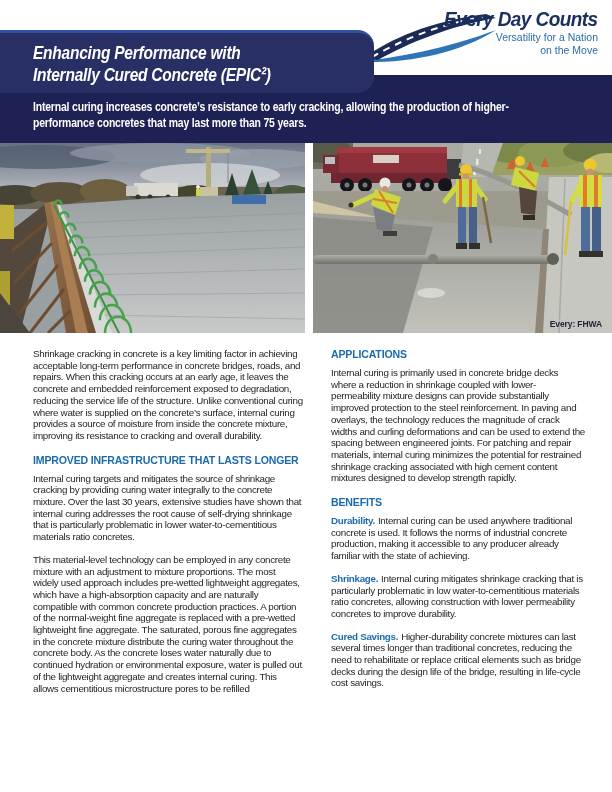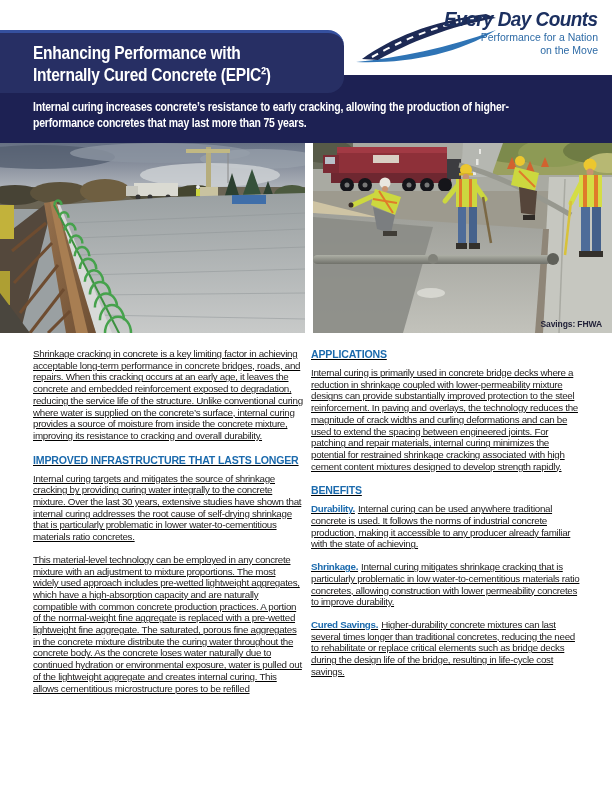--- a/index.html
+++ b/index.html
@@ -4,24 +4,24 @@
 <style>
   html,body{margin:0;padding:0;background:#e8e8e8;}
   .page{position:relative;width:612px;height:792px;background:#ffffff;overflow:hidden;
         font-family:"Liberation Sans",sans-serif;margin:0 auto;}
 
   
   .band{position:absolute;left:0;top:30px;width:612px;height:113px;
         background:var(--band-navy,#1d2153);}
   .logo-box{position:absolute;left:300px;top:0;width:312px;height:75px;background:#ffffff;
         border-bottom-left-radius:24px;}
-  .title-box{position:absolute;left:0;top:30px;width:344px;height:63px;
+  .title-box{position:absolute;left:0;top:30px;width:374px;height:63px;
         background:var(--title-box-navy,#272f64);
         border-top:3px solid var(--top-stripe-blue,#35509f);
-        border-radius:0 16px 16px 0;box-sizing:border-box;}
+        border-radius:0 16px 16px 0;box-sizing:border-box;font-style:italic;}
   .title-text{position:absolute;left:33px;top:9px;color:#ffffff;font-weight:bold;
         font-size:18.5px;line-height:22px;letter-spacing:-0.3px;white-space:nowrap;
         transform:scaleX(0.84);transform-origin:left top;}
   .subtitle{position:absolute;left:33px;top:100px;color:#ffffff;font-weight:bold;
         font-size:12px;line-height:15.5px;letter-spacing:-0.2px;white-space:nowrap;
         transform:scaleX(0.87);transform-origin:left top;}
 
   .edc-road{position:absolute;left:56px;top:13px;width:140px;height:52px;}
   .logo-text{position:absolute;right:14px;top:8px;text-align:right;}
   .logo-name{font-size:20px;font-weight:bold;font-style:italic;letter-spacing:-0.6px;
@@ -31,21 +31,21 @@
   
   .photos{position:absolute;left:0;top:143px;width:612px;height:190px;display:flex;}
   .photo{position:relative;height:190px;overflow:hidden;background:#9aa0a2;}
   .photo-left{width:305px;margin-right:8px;}
   .photo-right{width:299px;}
   .photo svg{display:block;width:100%;height:100%;}
   .photo-credit{position:absolute;right:10px;bottom:4px;font-size:8.5px;font-weight:bold;
         color:var(--photo-credit-text,#23233a);letter-spacing:-0.1px;}
 
   
-  .content{position:absolute;left:33px;top:348px;width:552px;display:flex;gap:8px;text-decoration:underline;}
+  .content{position:absolute;left:33px;top:348px;width:552px;display:flex;gap:28px;}
   .col{width:270px;}
   .body{margin:0 0 11px 0;font-size:9.8px;line-height:11.7px;letter-spacing:-0.3px;
         color:var(--body-text,#262424);}
   .sec-h{margin:12px 0 7px 0;font-size:11.5px;font-weight:bold;letter-spacing:-0.2px;
         color:var(--heading-blue,#1b6aad);white-space:nowrap;
         transform:scaleX(0.92);transform-origin:left top;}
   .sec-h:first-child{margin-top:0;}
   .lead{font-weight:bold;color:var(--heading-blue,#1b6aad);margin-right:3px;}
 </style>
 </head>
@@ -56,21 +56,21 @@
   <div class="band"></div>
 
   <div class="logo-box">
     <svg class="edc-road" viewBox="0 0 140 52">
       <path d="M0,49 C42,45 92,35 140,17 C102,41 50,51 0,49 Z" fill="#2f74b5"></path>
       <path d="M6,46 C36,25 72,9 130,1 L140,5 C94,13 52,30 22,47 Z" fill="#1d2a55"></path>
       <path d="M16,44 C48,26 84,11 127,4" stroke="#ffffff" stroke-width="2" stroke-dasharray="7 6" fill="none"></path>
     </svg>
     <div class="logo-text">
       <div class="logo-name">Every Day Counts</div>
-      <div class="logo-tag">Performance for a Nation</div>
+      <div class="logo-tag">Versatility for a Nation</div>
       <div class="logo-tag">on the Move</div>
     </div>
   </div>
 
   <div class="title-box">
     <div class="title-text">
       <div>Enhancing Performance with</div>
       <div>Internally Cured Concrete (EPIC²)</div>
     </div>
   </div>
@@ -257,21 +257,21 @@
         <path d="M268,40 L258,60" stroke="#d4dd45" stroke-width="5" stroke-linecap="round"></path>
         <rect x="266" y="32" width="23" height="32" fill="#d4dd45"></rect>
         <rect x="270" y="32" width="4" height="32" fill="#e07b2a"></rect>
         <rect x="281" y="32" width="4" height="32" fill="#e07b2a"></rect>
         <path d="M258,58 L252,112" stroke="#d8c23a" stroke-width="2.5"></path>
         <rect x="268" y="64" width="9" height="46" fill="#4e6c99"></rect>
         <rect x="279" y="64" width="9" height="46" fill="#44608a"></rect>
         <rect x="266" y="108" width="12" height="6" fill="#34302b"></rect>
         <rect x="278" y="108" width="12" height="6" fill="#34302b"></rect>
       </svg>
-      <div class="photo-credit">Savings: FHWA</div>
+      <div class="photo-credit">Every: FHWA</div>
     </div>
   </div>
 
   <div class="content">
 
     <div class="col">
       <p class="body">Shrinkage cracking in concrete is a key limiting factor in achieving acceptable long-term performance in concrete bridges, roads, and repairs. When this cracking occurs at an early age, it leaves the concrete and embedded reinforcement exposed to degradation, reducing the service life of the structure. Unlike conventional curing where water is supplied on the concrete’s surface, internal curing provides a source of moisture from inside the concrete mixture, improving its resistance to cracking and overall durability.</p>
       <div class="sec-h">IMPROVED INFRASTRUCTURE THAT LASTS LONGER</div>
       <p class="body">Internal curing targets and mitigates the source of shrinkage cracking by providing curing water integrally to the concrete mixture. Over the last 30 years, extensive studies have shown that internal curing addresses the root cause of self-drying shrinkage that is particularly problematic in lower water-to-cementitious materials ratio concretes.</p>
       <p class="body">This material-level technology can be employed in any concrete mixture with an adjustment to mixture proportions. The most widely used approach includes pre-wetted lightweight aggregates, which have a high-absorption capacity and are naturally compatible with common concrete production practices. A portion of the normal-weight fine aggregate is replaced with a pre-wetted lightweight fine aggregate. The saturated, porous fine aggregates in the concrete mixture distribute the curing water throughout the concrete body. As the concrete loses water naturally due to continued hydration or environmental exposure, water is pulled out of the lightweight aggregate and creates internal curing. This allows cementitious microstructure pores to be refilled</p>

